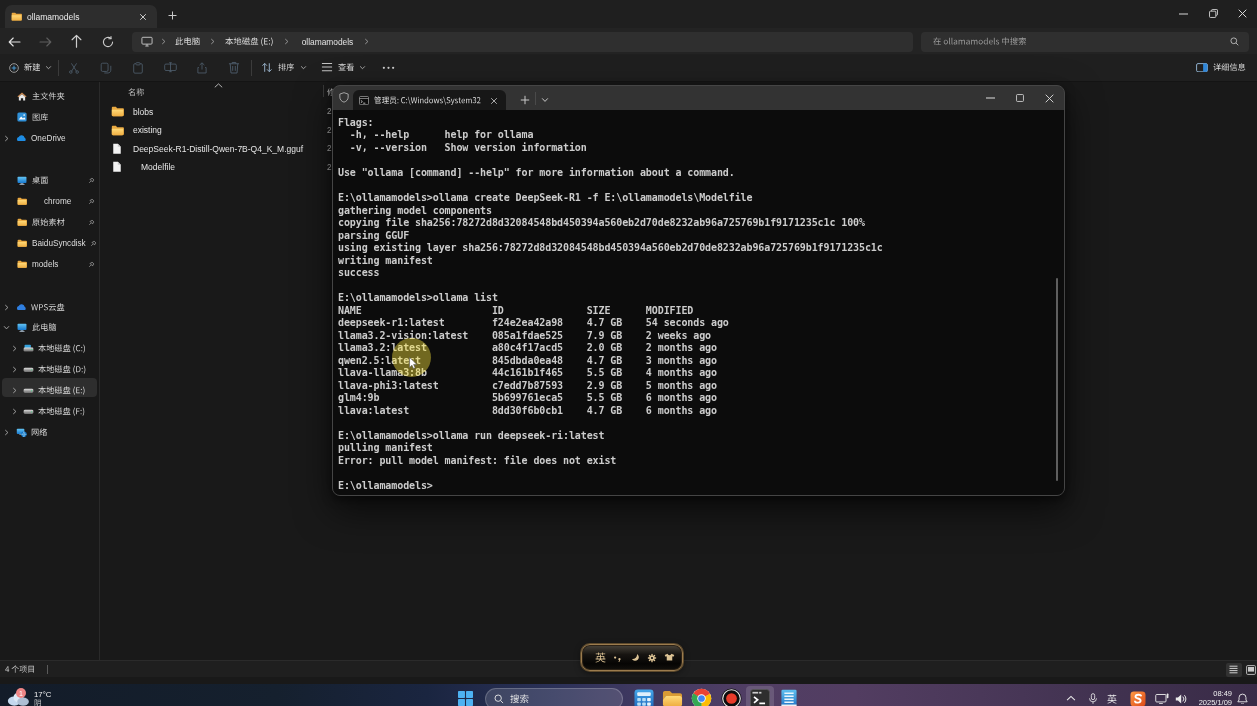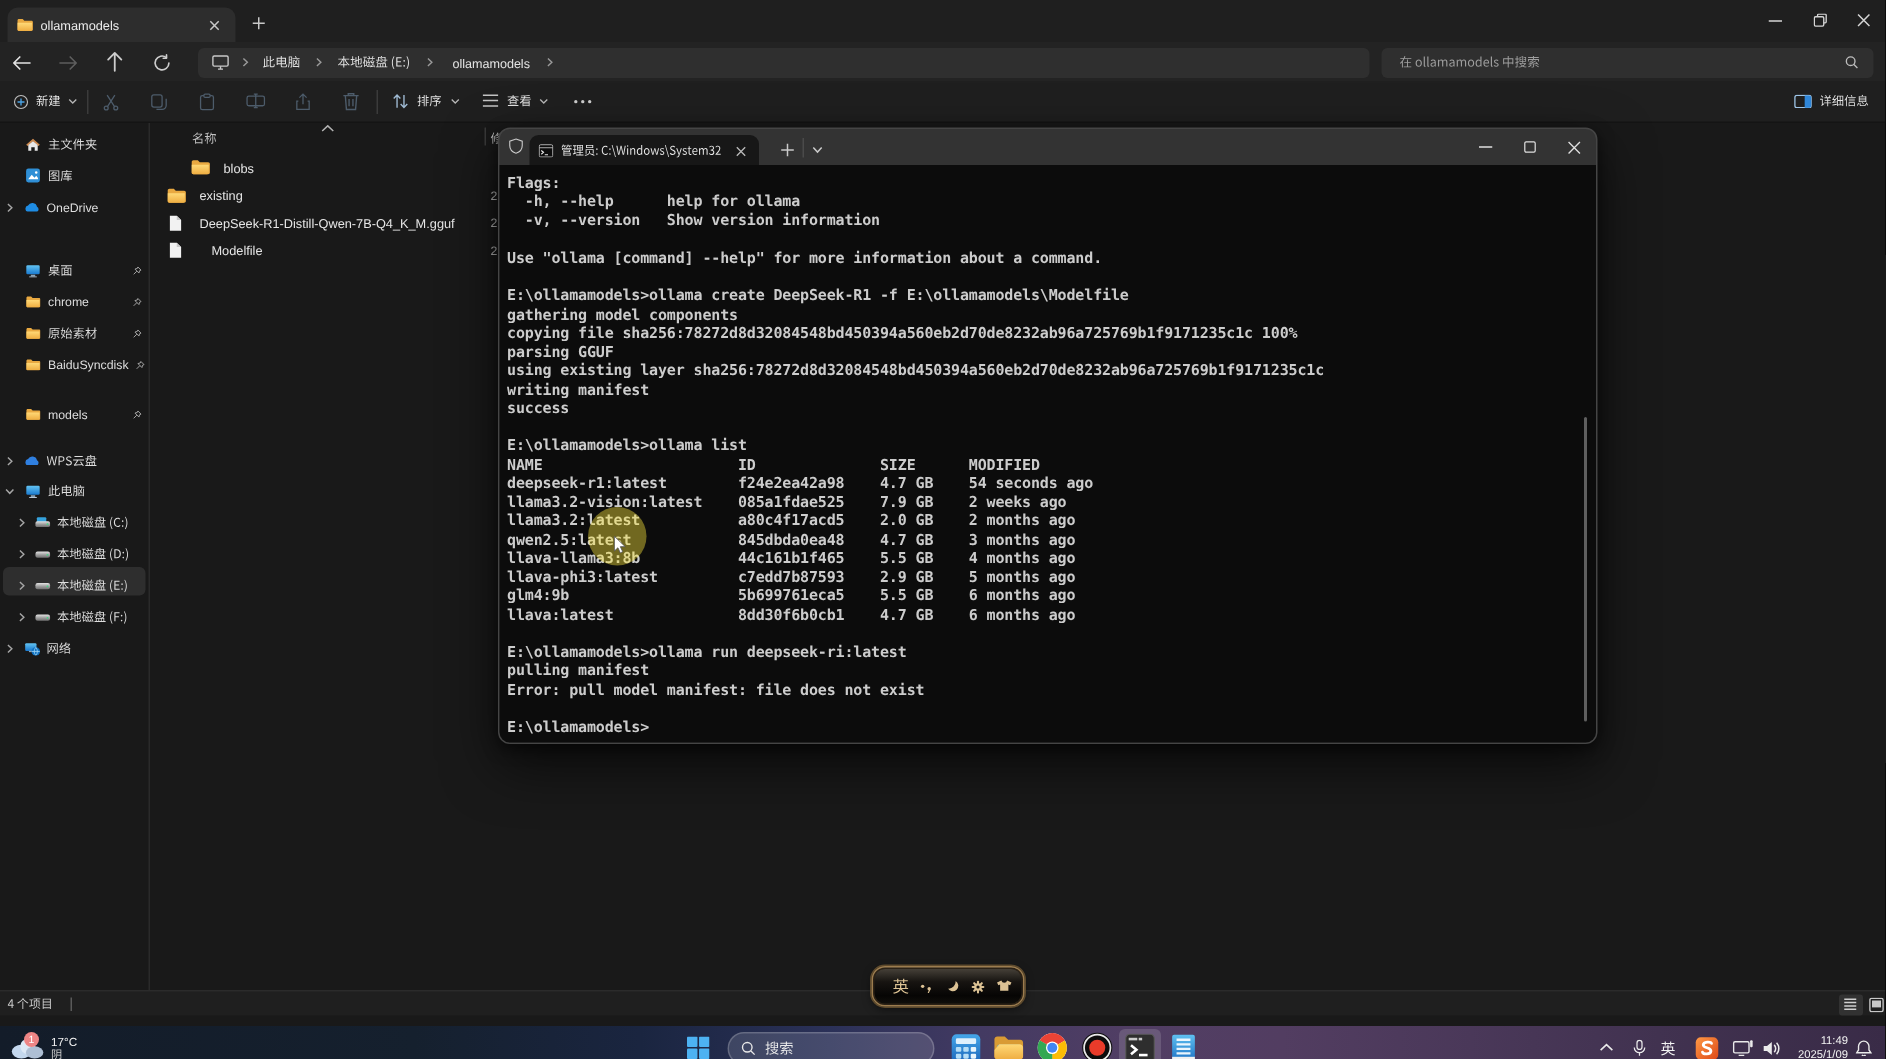--- a/index.html
+++ b/index.html
@@ -371,21 +371,21 @@
         <svg width="7" viewBox="0 0 10 10" style="position:absolute;left:88px">
             <path d="M5.6 1.4 8.6 4.4 7.2 5 6.6 7.2 2.8 3.4 5 2.8Z" fill="none" stroke="#ababab" stroke-width=".9" stroke-linejoin="round"></path>
             <path d="M4.6 5.4 1.6 8.4" stroke="#ababab" stroke-width=".9"></path>
           </svg>
       </div>
       <div class="abs sb-item" style="left:0;top:109.5px;width:99px">
         <svg width="10" viewBox="0 0 16 13" style="margin-left:17px">
             <path d="M1 2.4C1 1.6 1.6 1 2.4 1H6l1.6 1.7h6.9c.8 0 1.4.6 1.4 1.4v7c0 .8-.6 1.4-1.4 1.4H2.4c-.8 0-1.4-.6-1.4-1.4Z" fill="#e9a941"></path>
             <path d="M1 4.7h14v6.4c0 .8-.6 1.4-1.4 1.4H2.4c-.8 0-1.4-.6-1.4-1.4Z" fill="url(#gfold)"></path>
           </svg>
-        <span class="sb-label" style="margin-left:5px">chrome</span>
+        <span class="sb-label" style="margin-left:17px">chrome</span>
         <svg width="7" viewBox="0 0 10 10" style="position:absolute;left:88px">
             <path d="M5.6 1.4 8.6 4.4 7.2 5 6.6 7.2 2.8 3.4 5 2.8Z" fill="none" stroke="#ababab" stroke-width=".9" stroke-linejoin="round"></path>
             <path d="M4.6 5.4 1.6 8.4" stroke="#ababab" stroke-width=".9"></path>
           </svg>
       </div>
       <div class="abs sb-item" style="left:0;top:130px;width:99px">
         <svg width="10" viewBox="0 0 16 13" style="margin-left:17px">
             <path d="M1 2.4C1 1.6 1.6 1 2.4 1H6l1.6 1.7h6.9c.8 0 1.4.6 1.4 1.4v7c0 .8-.6 1.4-1.4 1.4H2.4c-.8 0-1.4-.6-1.4-1.4Z" fill="#e9a941"></path>
             <path d="M1 4.7h14v6.4c0 .8-.6 1.4-1.4 1.4H2.4c-.8 0-1.4-.6-1.4-1.4Z" fill="url(#gfold)"></path>
           </svg>
@@ -406,21 +406,21 @@
         <svg width="10" viewBox="0 0 16 13" style="margin-left:17px">
             <path d="M1 2.4C1 1.6 1.6 1 2.4 1H6l1.6 1.7h6.9c.8 0 1.4.6 1.4 1.4v7c0 .8-.6 1.4-1.4 1.4H2.4c-.8 0-1.4-.6-1.4-1.4Z" fill="#e9a941"></path>
             <path d="M1 4.7h14v6.4c0 .8-.6 1.4-1.4 1.4H2.4c-.8 0-1.4-.6-1.4-1.4Z" fill="url(#gfold)"></path>
           </svg>
         <span class="sb-label" style="margin-left:5px">BaiduSyncdisk</span>
         <svg width="7" viewBox="0 0 10 10" style="position:absolute;left:90px">
             <path d="M5.6 1.4 8.6 4.4 7.2 5 6.6 7.2 2.8 3.4 5 2.8Z" fill="none" stroke="#ababab" stroke-width=".9" stroke-linejoin="round"></path>
             <path d="M4.6 5.4 1.6 8.4" stroke="#ababab" stroke-width=".9"></path>
           </svg>
       </div>
-      <div class="abs sb-item" style="left:0;top:184px;width:99px">
+      <div class="abs sb-item" style="left:0;top:172px;width:99px">
         <svg width="10" viewBox="0 0 16 13" style="margin-left:17px">
             <path d="M1 2.4C1 1.6 1.6 1 2.4 1H6l1.6 1.7h6.9c.8 0 1.4.6 1.4 1.4v7c0 .8-.6 1.4-1.4 1.4H2.4c-.8 0-1.4-.6-1.4-1.4Z" fill="#e9a941"></path>
             <path d="M1 4.7h14v6.4c0 .8-.6 1.4-1.4 1.4H2.4c-.8 0-1.4-.6-1.4-1.4Z" fill="url(#gfold)"></path>
           </svg>
         <span class="sb-label" style="margin-left:5px">models</span>
         <svg width="7" viewBox="0 0 10 10" style="position:absolute;left:88px">
             <path d="M5.6 1.4 8.6 4.4 7.2 5 6.6 7.2 2.8 3.4 5 2.8Z" fill="none" stroke="#ababab" stroke-width=".9" stroke-linejoin="round"></path>
             <path d="M4.6 5.4 1.6 8.4" stroke="#ababab" stroke-width=".9"></path>
           </svg>
       </div>
@@ -581,21 +581,21 @@
       <div class="abs" style="left:223px;top:3px;width:1px;height:12px;background:#3a3a3a"></div>
       <div class="abs col-hdr ctr" style="left:227px;top:3px;height:14px" aria-label="修改日期">
           <svg viewBox="0 0 4000 1000" preserveAspectRatio="none" fill="currentColor" style="width:32.80px;height:8.2px">
             <path transform="translate(0 0)" d="M698 494C644 546 543 593 454 620C468 632 486 650 496 665C591 633 694 581 755 518ZM794 593C726 664 594 721 467 750C482 764 497 785 506 800C641 763 774 701 850 617ZM887 701C798 804 614 868 413 897C428 913 444 939 452 957C664 920 852 848 952 729ZM306 319V802H370V319ZM553 212H832C798 267 749 314 692 352C630 310 584 261 553 212ZM565 39C523 147 451 251 370 318C387 328 415 350 428 362C458 334 488 301 517 264C545 306 584 348 633 386C554 428 462 456 371 473C384 487 400 514 407 530C507 509 605 476 690 426C756 468 836 502 930 524C939 507 958 478 972 464C887 448 813 421 750 388C827 332 890 260 928 168L885 146L871 149H590C607 119 621 88 634 57ZM235 46C187 201 107 354 20 454C33 473 53 513 59 531C92 492 123 448 153 399V960H224V266C255 202 282 133 304 65Z"></path>
             <path transform="translate(1000 0)" d="M602 295H808C787 426 755 537 706 629C657 535 622 425 598 306ZM76 110V184H357V396H89V777C89 814 73 827 58 834C71 853 83 890 88 912C111 893 148 874 439 763C436 746 431 714 430 692L165 787V470H429L424 476C440 488 470 517 482 530C508 495 532 455 553 411C581 518 616 616 662 699C602 783 522 848 416 896C431 912 453 946 461 964C563 913 643 849 706 769C761 848 830 912 915 955C927 935 950 907 968 892C879 851 808 786 751 703C817 594 859 460 886 295H952V225H626C643 170 658 112 670 53L596 40C565 204 510 363 431 467V110Z"></path>
             <path transform="translate(2000 0)" d="M253 528H752V809H253ZM253 454V183H752V454ZM176 108V949H253V884H752V944H832V108Z"></path>
             <path transform="translate(3000 0)" d="M178 737C148 804 95 871 39 916C57 927 87 948 101 960C155 910 213 833 249 757ZM321 768C360 815 406 881 424 922L486 886C465 845 419 783 379 737ZM855 158V319H650V158ZM580 90V453C580 597 572 788 488 921C505 929 536 951 548 964C608 869 634 741 644 620H855V863C855 879 849 883 835 884C820 885 769 885 716 883C726 903 737 936 740 956C813 956 861 955 889 942C918 930 927 907 927 864V90ZM855 386V552H648C650 517 650 484 650 453V386ZM387 52V173H205V52H137V173H52V240H137V649H38V716H531V649H457V240H531V173H457V52ZM205 240H387V329H205ZM205 389H387V487H205ZM205 548H387V649H205Z"></path>
           </svg>
         </div>
 
-      <div class="abs row" style="left:16px;top:20.5px;width:320px;height:18.5px">
+      <div class="abs row" style="left:0;top:20.5px;width:320px;height:18.5px">
         <svg width="13" viewBox="0 0 16 13" style="margin-left:11px">
             <path d="M1 2.4C1 1.6 1.6 1 2.4 1H6l1.6 1.7h6.9c.8 0 1.4.6 1.4 1.4v7c0 .8-.6 1.4-1.4 1.4H2.4c-.8 0-1.4-.6-1.4-1.4Z" fill="#e9a941"></path>
             <path d="M1 4.7h14v6.4c0 .8-.6 1.4-1.4 1.4H2.4c-.8 0-1.4-.6-1.4-1.4Z" fill="url(#gfold)"></path>
           </svg>
         <span class="li-label" style="margin-left:9px">blobs</span>
         <span class="li-label" style="position:absolute;left:227px;color:#c2c2c2;font-size:8.2px">2</span>
       </div>
       <div class="abs row" style="left:0;top:39px;width:320px;height:18.5px">
         <svg width="13" viewBox="0 0 16 13" style="margin-left:11px">
             <path d="M1 2.4C1 1.6 1.6 1 2.4 1H6l1.6 1.7h6.9c.8 0 1.4.6 1.4 1.4v7c0 .8-.6 1.4-1.4 1.4H2.4c-.8 0-1.4-.6-1.4-1.4Z" fill="#e9a941"></path>
@@ -918,21 +918,21 @@
           <rect x="12.6" y=".6" width="1.8" height="5" rx=".7" fill="#eaeaea"></rect>
         </svg>
       </div>
     <div class="abs ctr" style="left:1172px;top:4px;width:18px;height:21px">
         <svg width="12" viewBox="0 0 12 12">
           <path d="M.8 4.4v3.2h2.2l3.2 2.8V1.6L3 4.4Z" fill="#eaeaea"></path>
           <path d="M7.8 3.6a3.4 3.4 0 0 1 0 4.8M9.4 2.2a5.6 5.6 0 0 1 0 7.6" stroke="#eaeaea" stroke-width="1" fill="none"></path>
         </svg>
       </div>
     <div class="abs" style="left:1192px;top:4.5px;width:40px;height:20px">
-      <div class="tray-txt">11:49</div>
+      <div class="tray-txt">08:49</div>
       <div class="tray-txt">2025/1/09</div>
     </div>
     <div class="abs ctr" style="left:1233px;top:4px;width:18px;height:21px">
         <svg width="11" viewBox="0 0 12 13">
           <path d="M6 1.2a3.8 3.8 0 0 1 3.8 3.8v2.6l1.3 2H.9l1.3-2V5A3.8 3.8 0 0 1 6 1.2ZM4.8 11.2a1.3 1.3 0 0 0 2.4 0" fill="none" stroke="#eaeaea" stroke-width="1"></path>
         </svg>
       </div>
   </div>
 
 </div>

